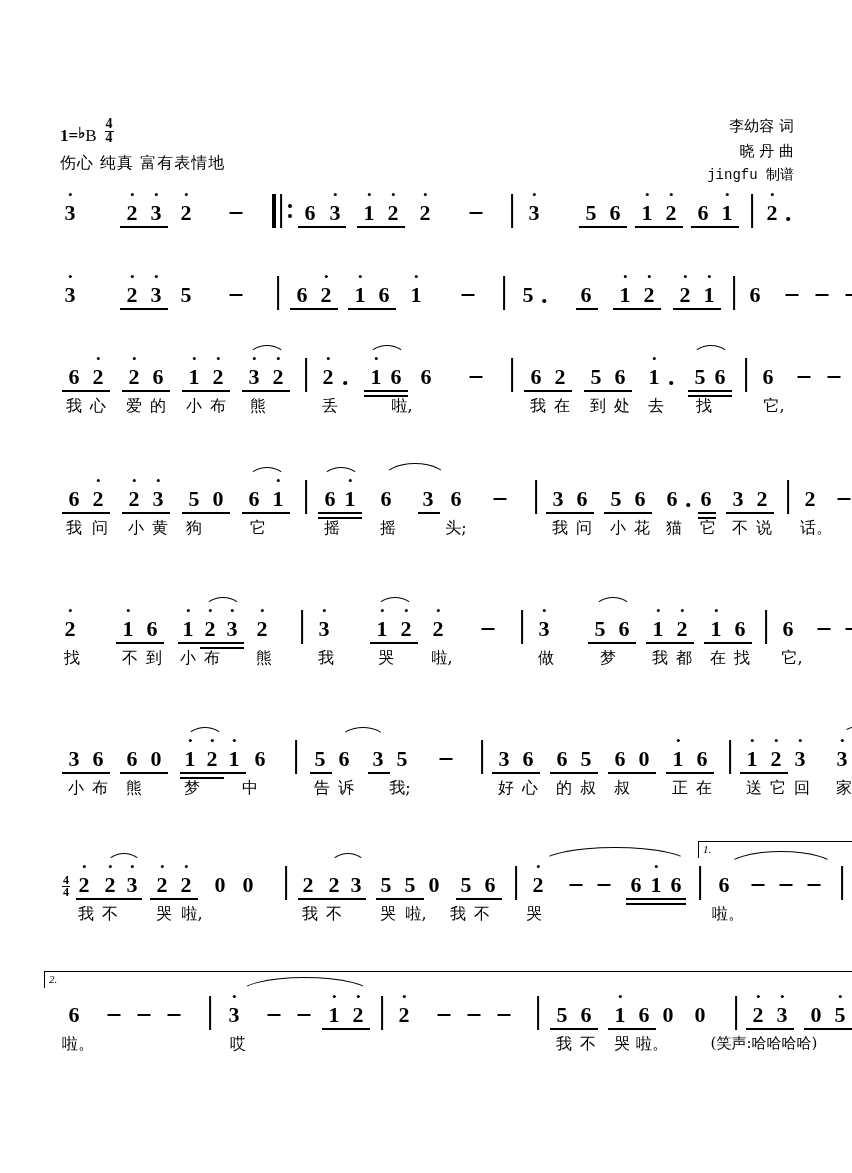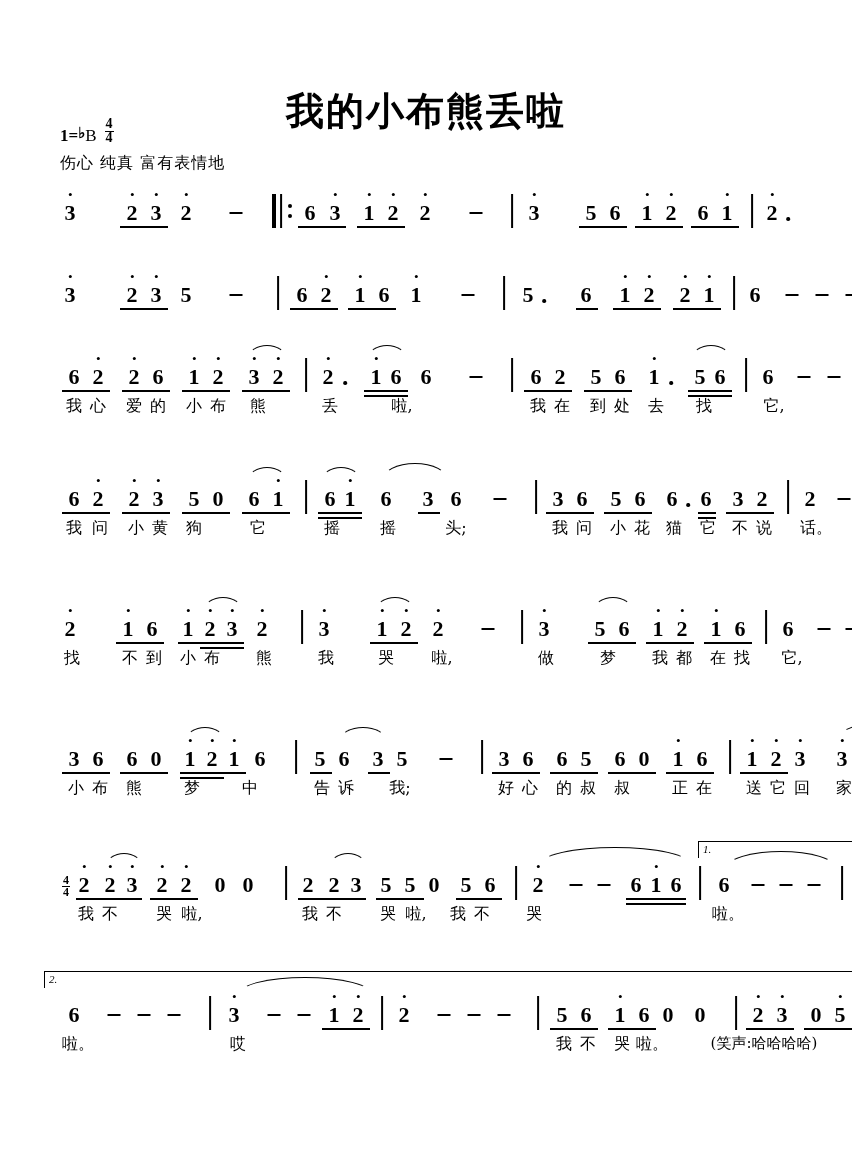--- a/index.html
+++ b/index.html
@@ -237,33 +237,37 @@
     white-space: nowrap;
     font-family: "DejaVu Serif", "Liberation Serif", serif;
   }
   .ly.note-note { font-size: 15px; }
 </style>
 </head>
 <body>
 
 <div class="sheet">
 
-  <div class="title">我的小布熊丢啦</div>
 
   <div class="key-block">
     <div class="key-row">
       <span class="key-eq"><b>1=</b><span class="flat">♭</span><span class="keyname">B</span></span>
       <span class="meter">
         <span class="num">4</span>
         <span class="den">4</span>
       </span>
     </div>
     <div class="expression">伤心 纯真 富有表情地</div>
   </div>
 
+  <div class="credits">
+    <div>李幼容 词</div>
+    <div>晓 丹 曲</div>
+    <div class="latin">jingfu 制谱</div>
+  </div>
 
   <div class="system" style="top:186px">
     <div class="noterow">
       <span class="n" style="left:18px"><span class="dot-up"></span>3</span>
       <span class="n" style="left:80px"><span class="dot-up"></span>2</span>
       <span class="n" style="left:104px"><span class="dot-up"></span>3</span>
       <div class="beam" style="left:68px;width:48px;bottom:2px"></div>
       <span class="n" style="left:134px"><span class="dot-up"></span>2</span>
       <span class="dash" style="left:184px"></span>
 

